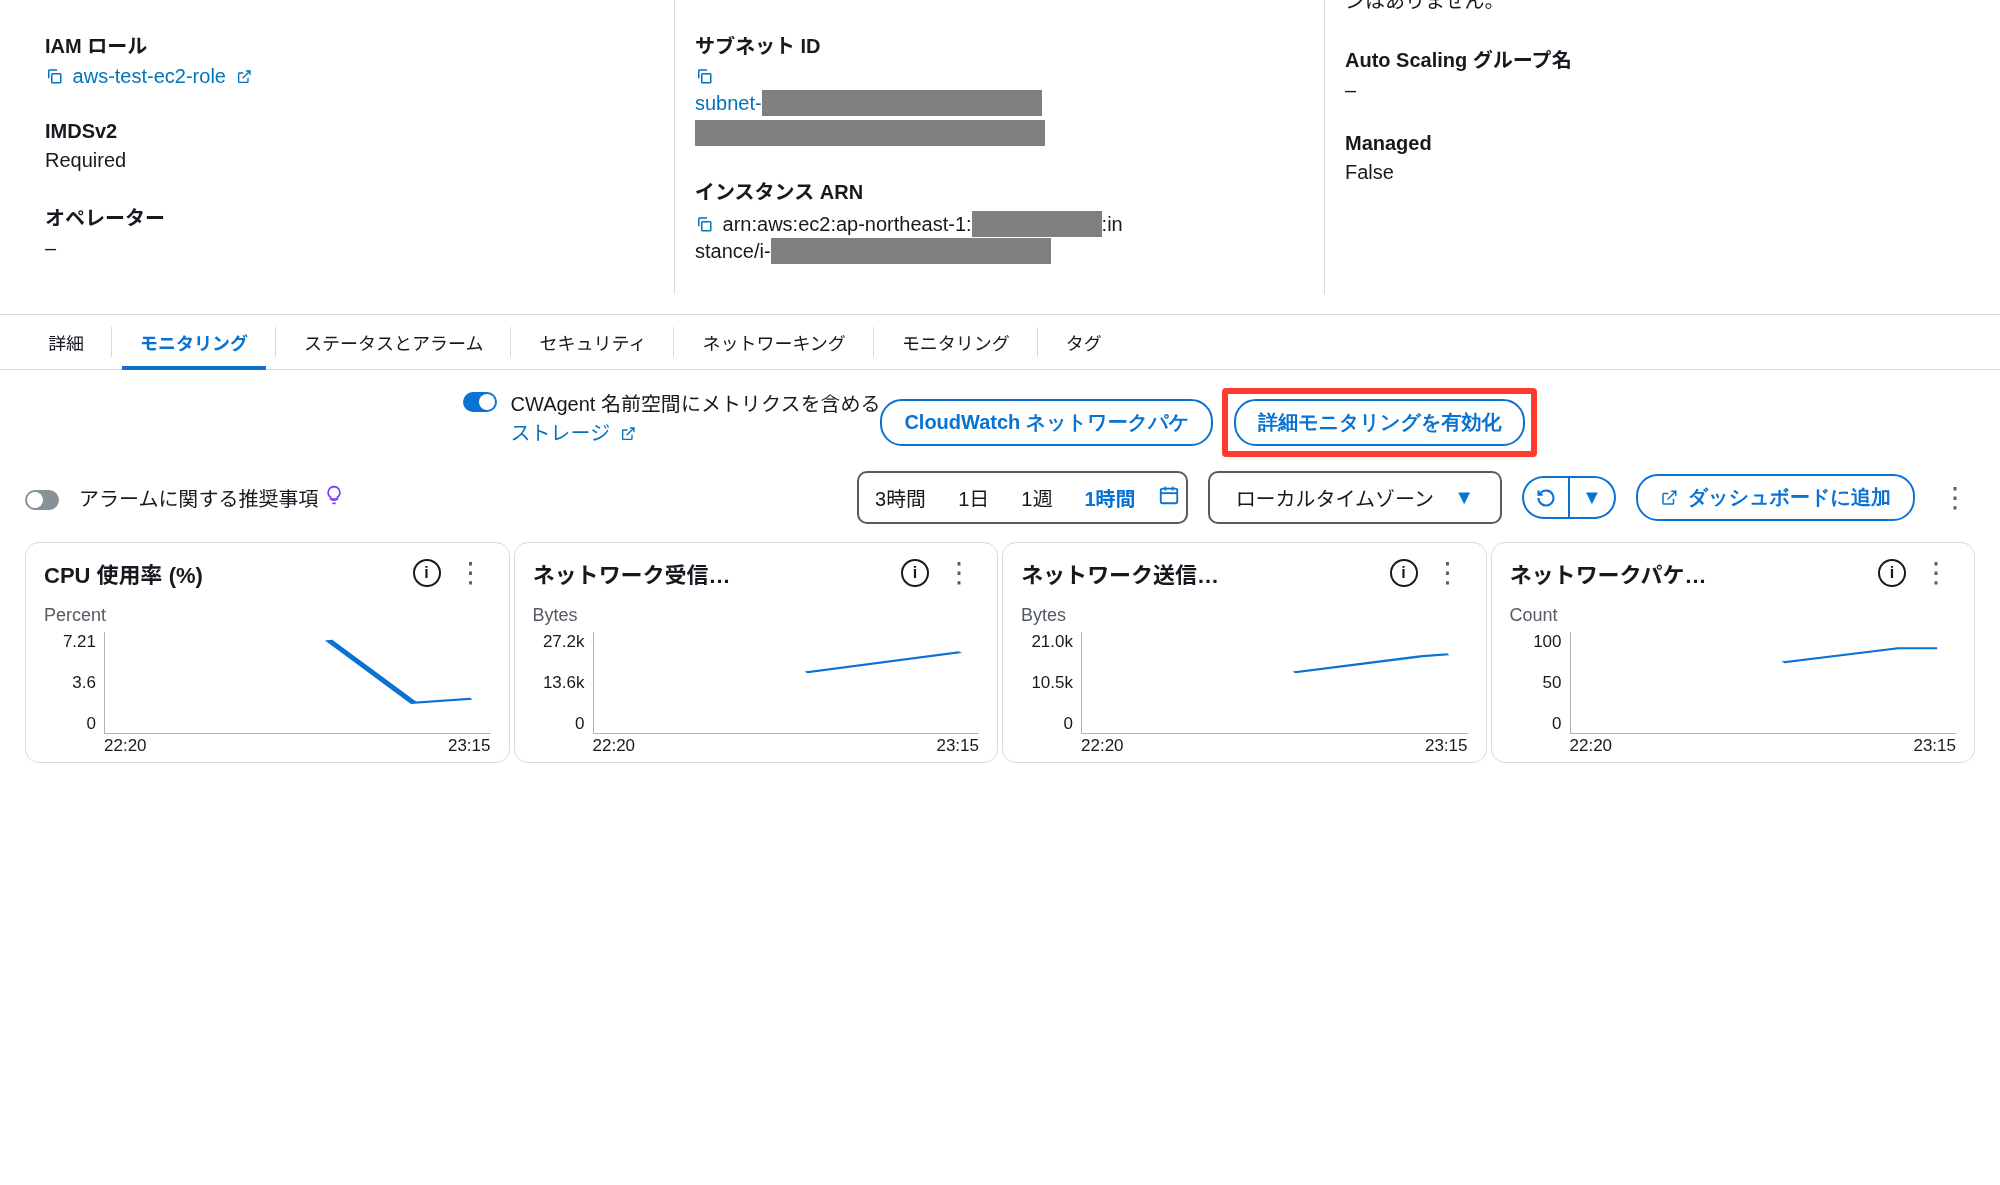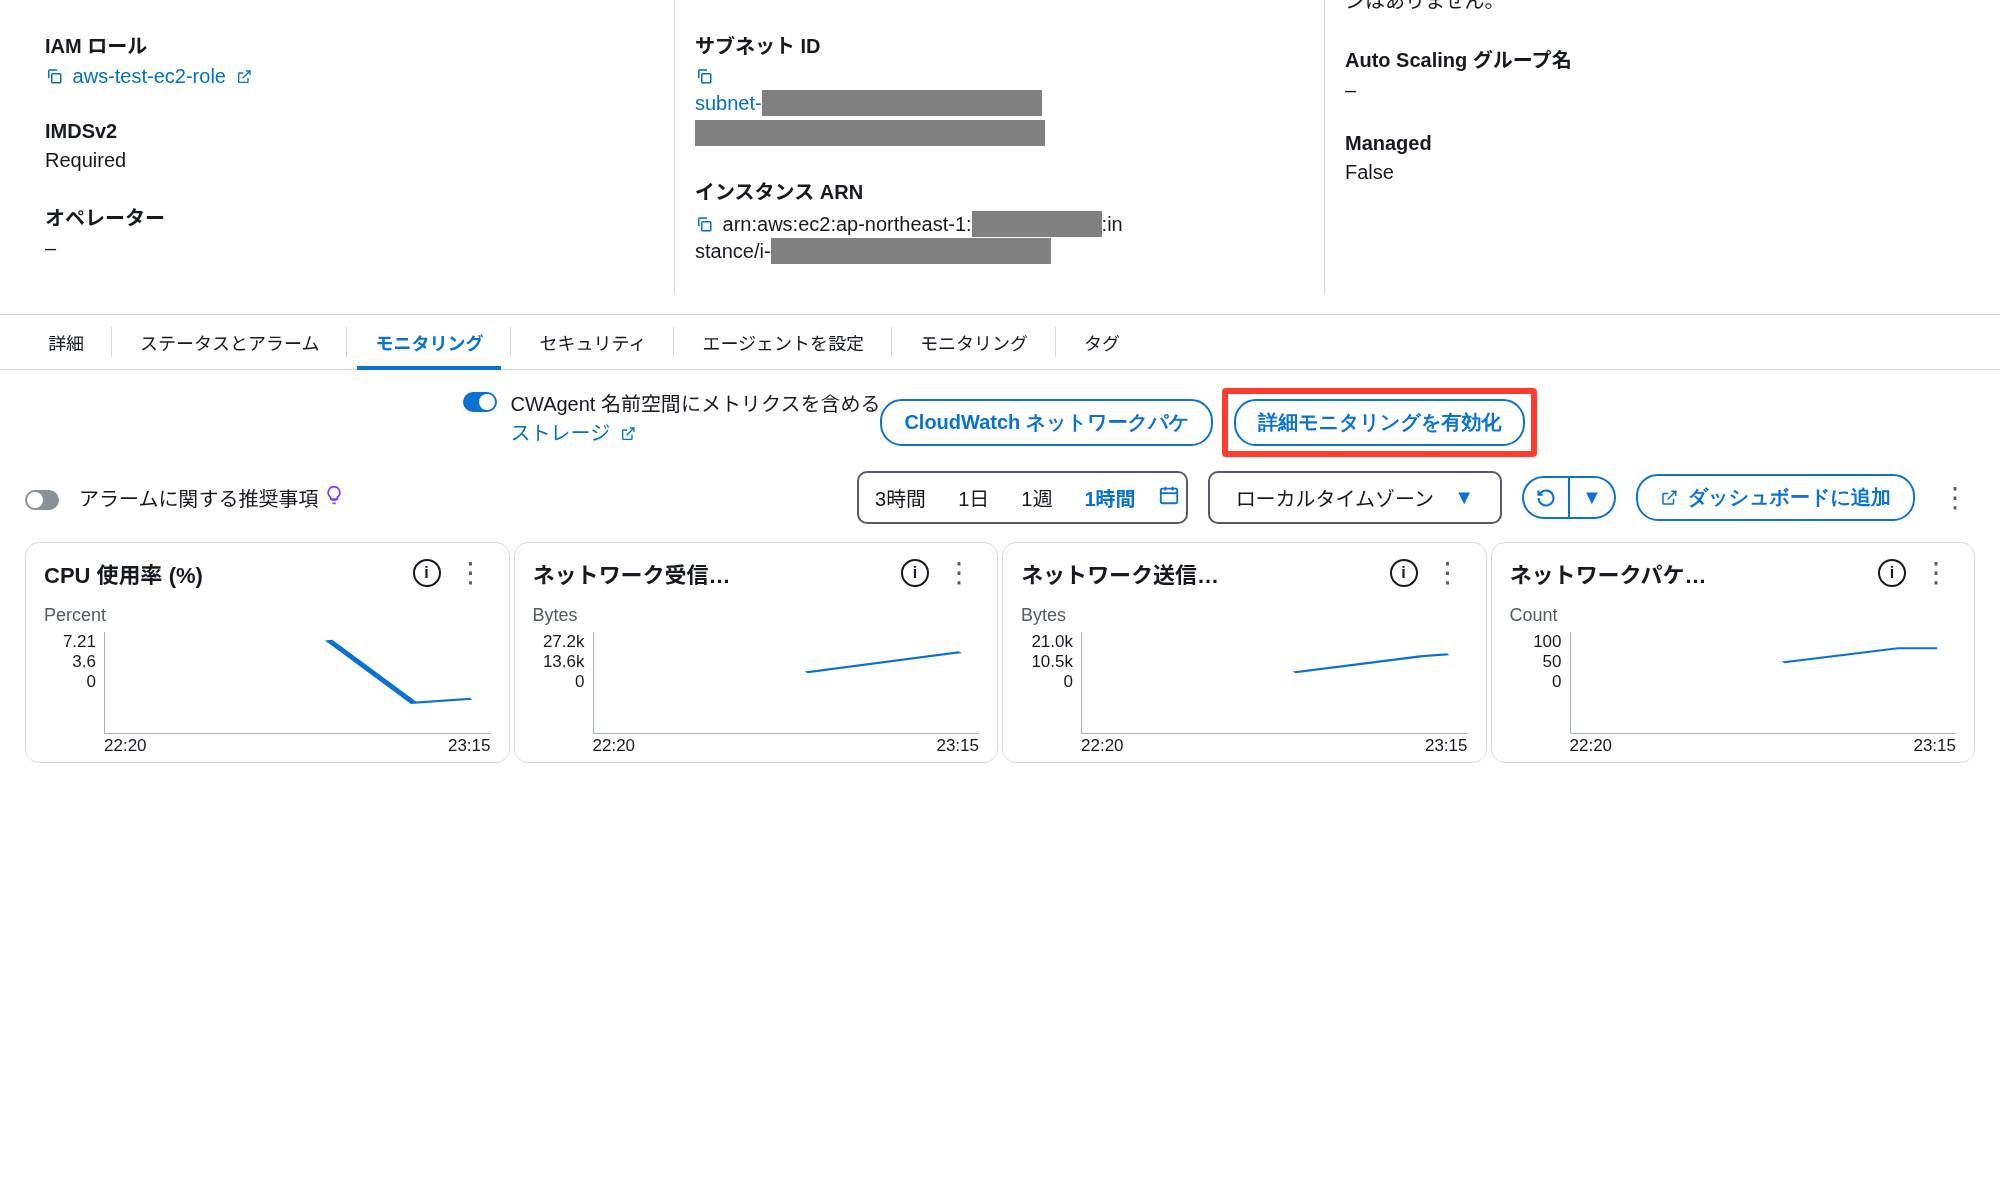--- a/index.html
+++ b/index.html
@@ -59,21 +59,21 @@
   .cal-ico{color:var(--accent);}
   
   
   .charts{display:flex;gap:4px;padding:0 25px 20px;}
   .card{flex:1;border:1px solid var(--border);border-radius:14px;padding:14px 18px 10px;min-width:0;}
   .card-head{display:flex;align-items:center;gap:10px;}
   .card-title{font-weight:700;font-size:22px;flex:1;white-space:nowrap;overflow:hidden;text-overflow:ellipsis;}
   .info-ico{width:24px;height:24px;border:2px solid var(--text);border-radius:50%;display:flex;align-items:center;justify-content:center;font-size:16px;font-weight:700;flex:none;}
   .unit{color:var(--muted);font-size:18px;margin:16px 0 6px;}
   .chart-area{position:relative;height:120px;}
-  .ylabels{position:absolute;left:0;top:0;bottom:18px;width:52px;display:flex;flex-direction:column;justify-content:flex-start;font-size:17px;color:var(--text);text-align:right;}
+  .ylabels{position:absolute;left:0;top:0;bottom:18px;width:52px;display:flex;flex-direction:column;justify-content:space-between;font-size:17px;color:var(--text);text-align:right;}
   .plot{position:absolute;left:60px;right:0;top:0;bottom:18px;border-left:1px solid #aab7b8;border-bottom:1px solid #aab7b8;}
   .xlabels{position:absolute;left:60px;right:0;bottom:-4px;display:flex;justify-content:space-between;font-size:17px;color:var(--text);}
   svg.spark{position:absolute;inset:0;width:100%;height:100%;}
 </style>
 </head>
 <body>
 
 <div class="details">
   <div class="col sep">
     <div class="field">
@@ -142,24 +142,24 @@
     </div>
     <div class="field">
       <div class="field-label">Managed</div>
       <div class="field-value">False</div>
     </div>
   </div>
 </div>
 
 <div class="tabs">
   <div class="tab sep">詳細</div>
+  <div class="tab sep active">モニタリング</div>
   <div class="tab sep">ステータスとアラーム</div>
-  <div class="tab sep active">モニタリング</div>
   <div class="tab sep">セキュリティ</div>
-  <div class="tab sep">エージェントを設定</div>
+  <div class="tab sep">ネットワーキング</div>
   <div class="tab sep">モニタリング</div>
   <div class="tab">タグ</div>
 </div>
 
 <div class="toolbar">
   <div class="tb-left">
     <div class="toggle"></div>
     <div>
       <div>CWAgent 名前空間にメトリクスを含める</div>
       <a class="link">

